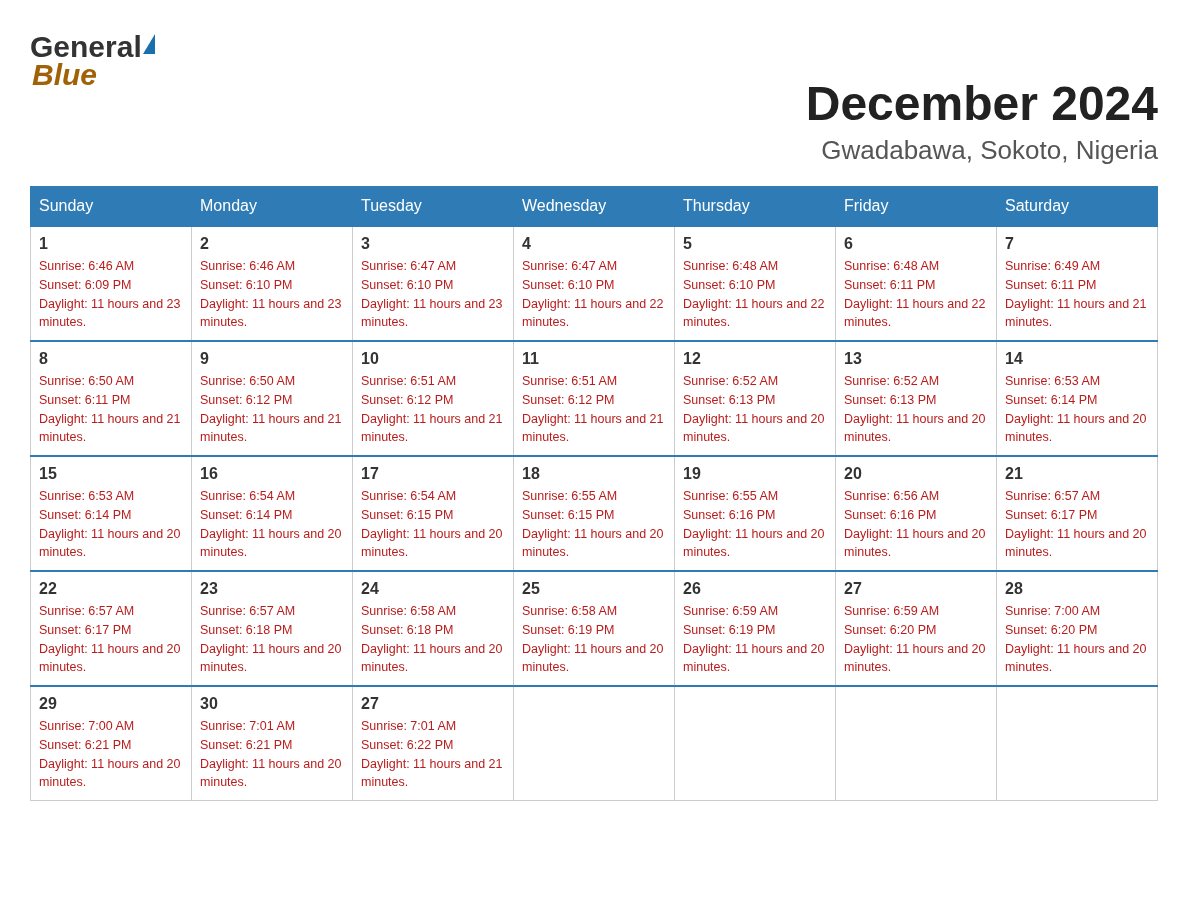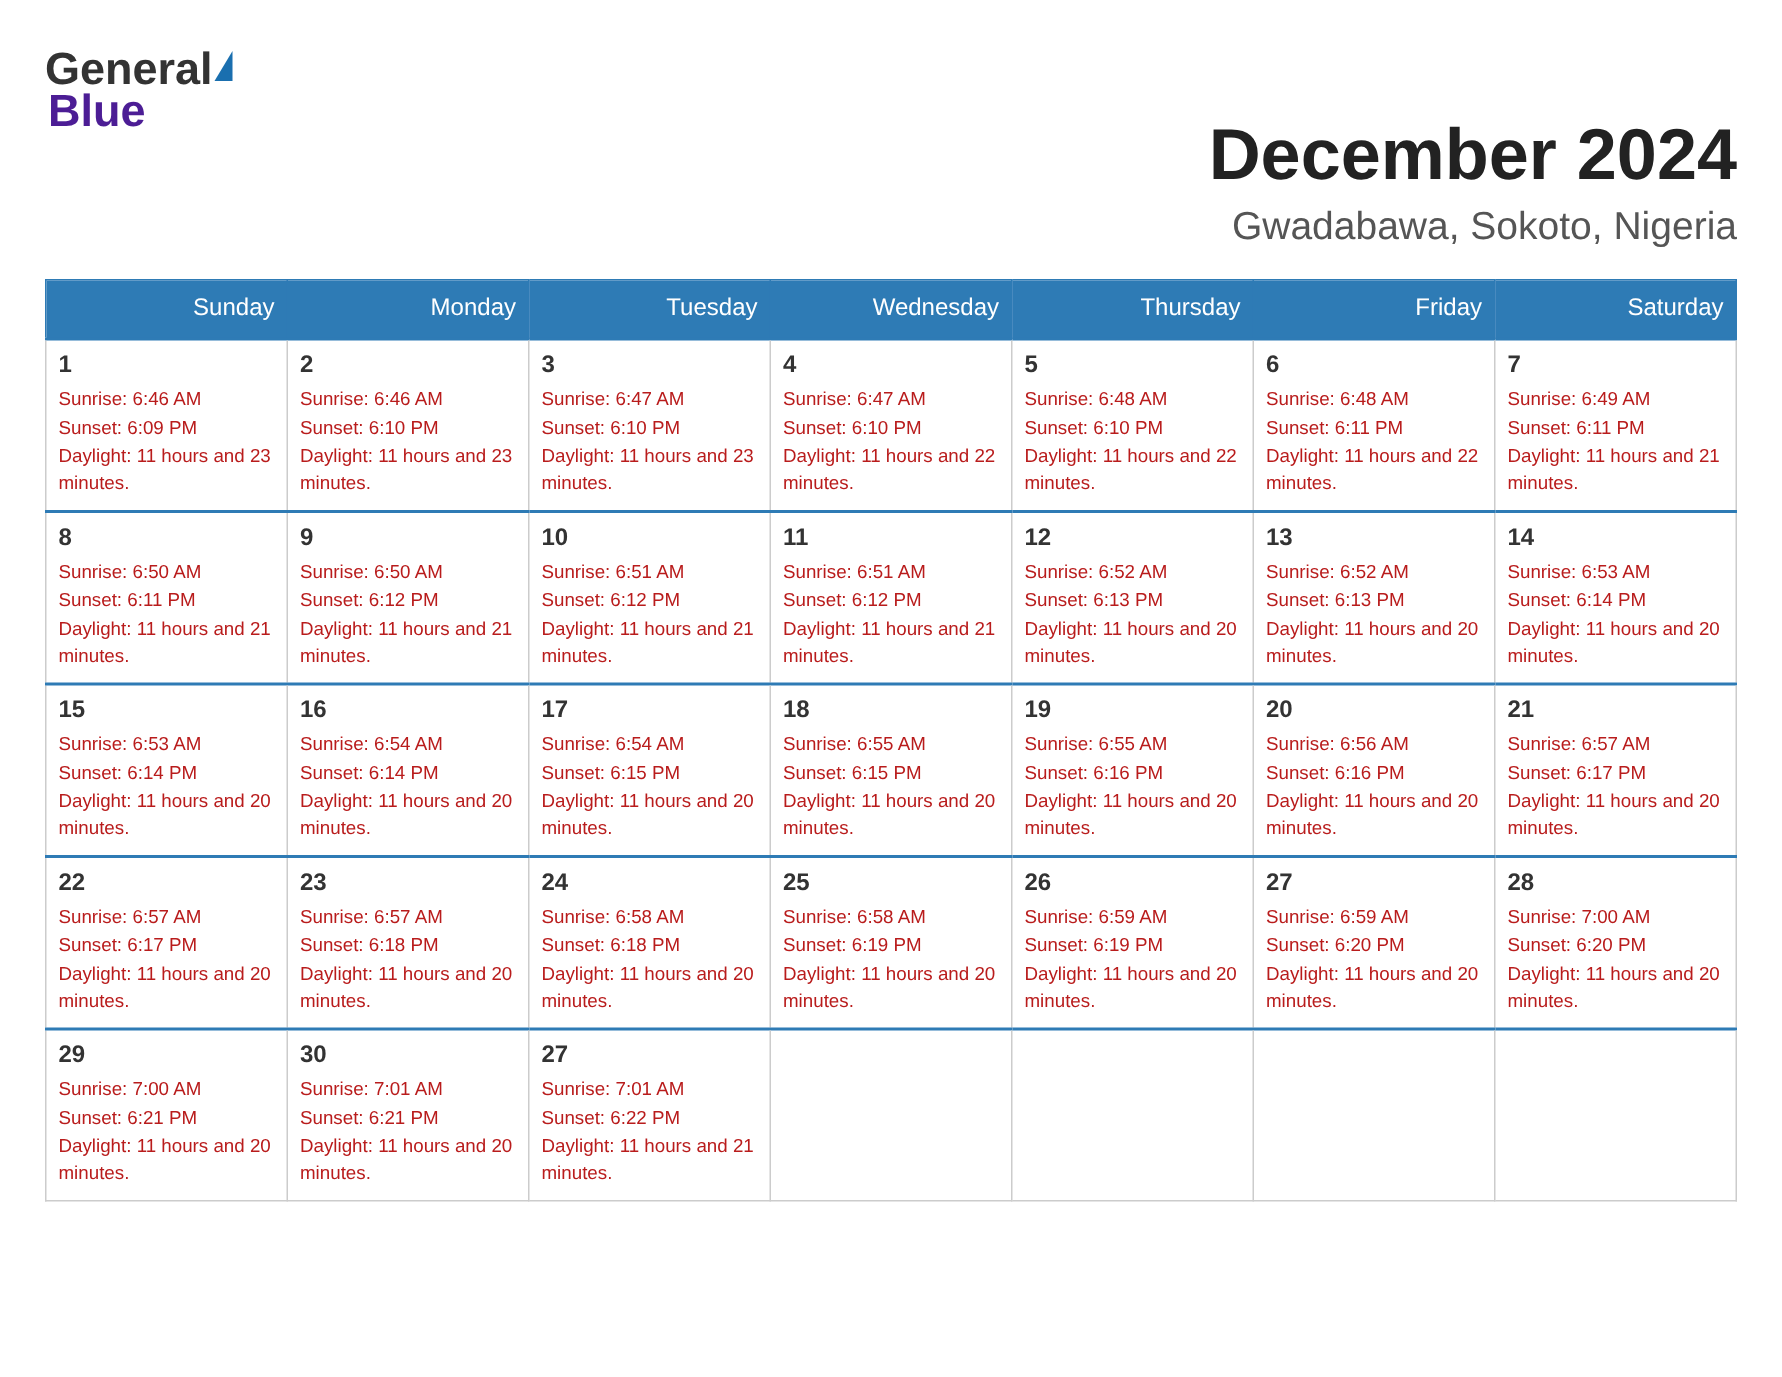--- a/index.html
+++ b/index.html
@@ -34,21 +34,21 @@
       width: 100%;
       border-collapse: collapse;
       table-layout: fixed;
     }
     thead th {
       background-color: #2e7bb5;
       color: #fff;
       padding: 10px 8px;
       font-size: 16px;
       font-weight: normal;
-      text-align: right;
+      text-align: left;
       border: 1px solid #2e7bb5;
     }
     tbody td {
       border: 1px solid #ccc;
       vertical-align: top;
       padding: 8px;
       font-size: 13px;
       color: #333;
       height: 110px;
     }
@@ -94,21 +94,21 @@
   </style>
 </head>
 <body>
 
 <div class="header">
   <div class="logo-wrapper">
     <div class="logo-line1">
       <span style="font-size:30px;font-weight:bold;color:#333;">General</span>
       <span class="logo-triangle"></span>
     </div>
-    <span style="font-size:30px;font-weight:bold;color:#4c1d95;margin-top:-6px;margin-left:2px;">Blue</span>
+    <span style="font-size:30px;font-weight:bold;color:#a16207;margin-top:-6px;margin-left:2px;font-style:italic;">Blue</span>
   </div>
   <div class="title-section">
     <div class="calendar-title">December 2024</div>
     <div class="calendar-subtitle">Gwadabawa, Sokoto, Nigeria</div>
   </div>
 </div>
 
 <table>
   <thead>
     <tr>

